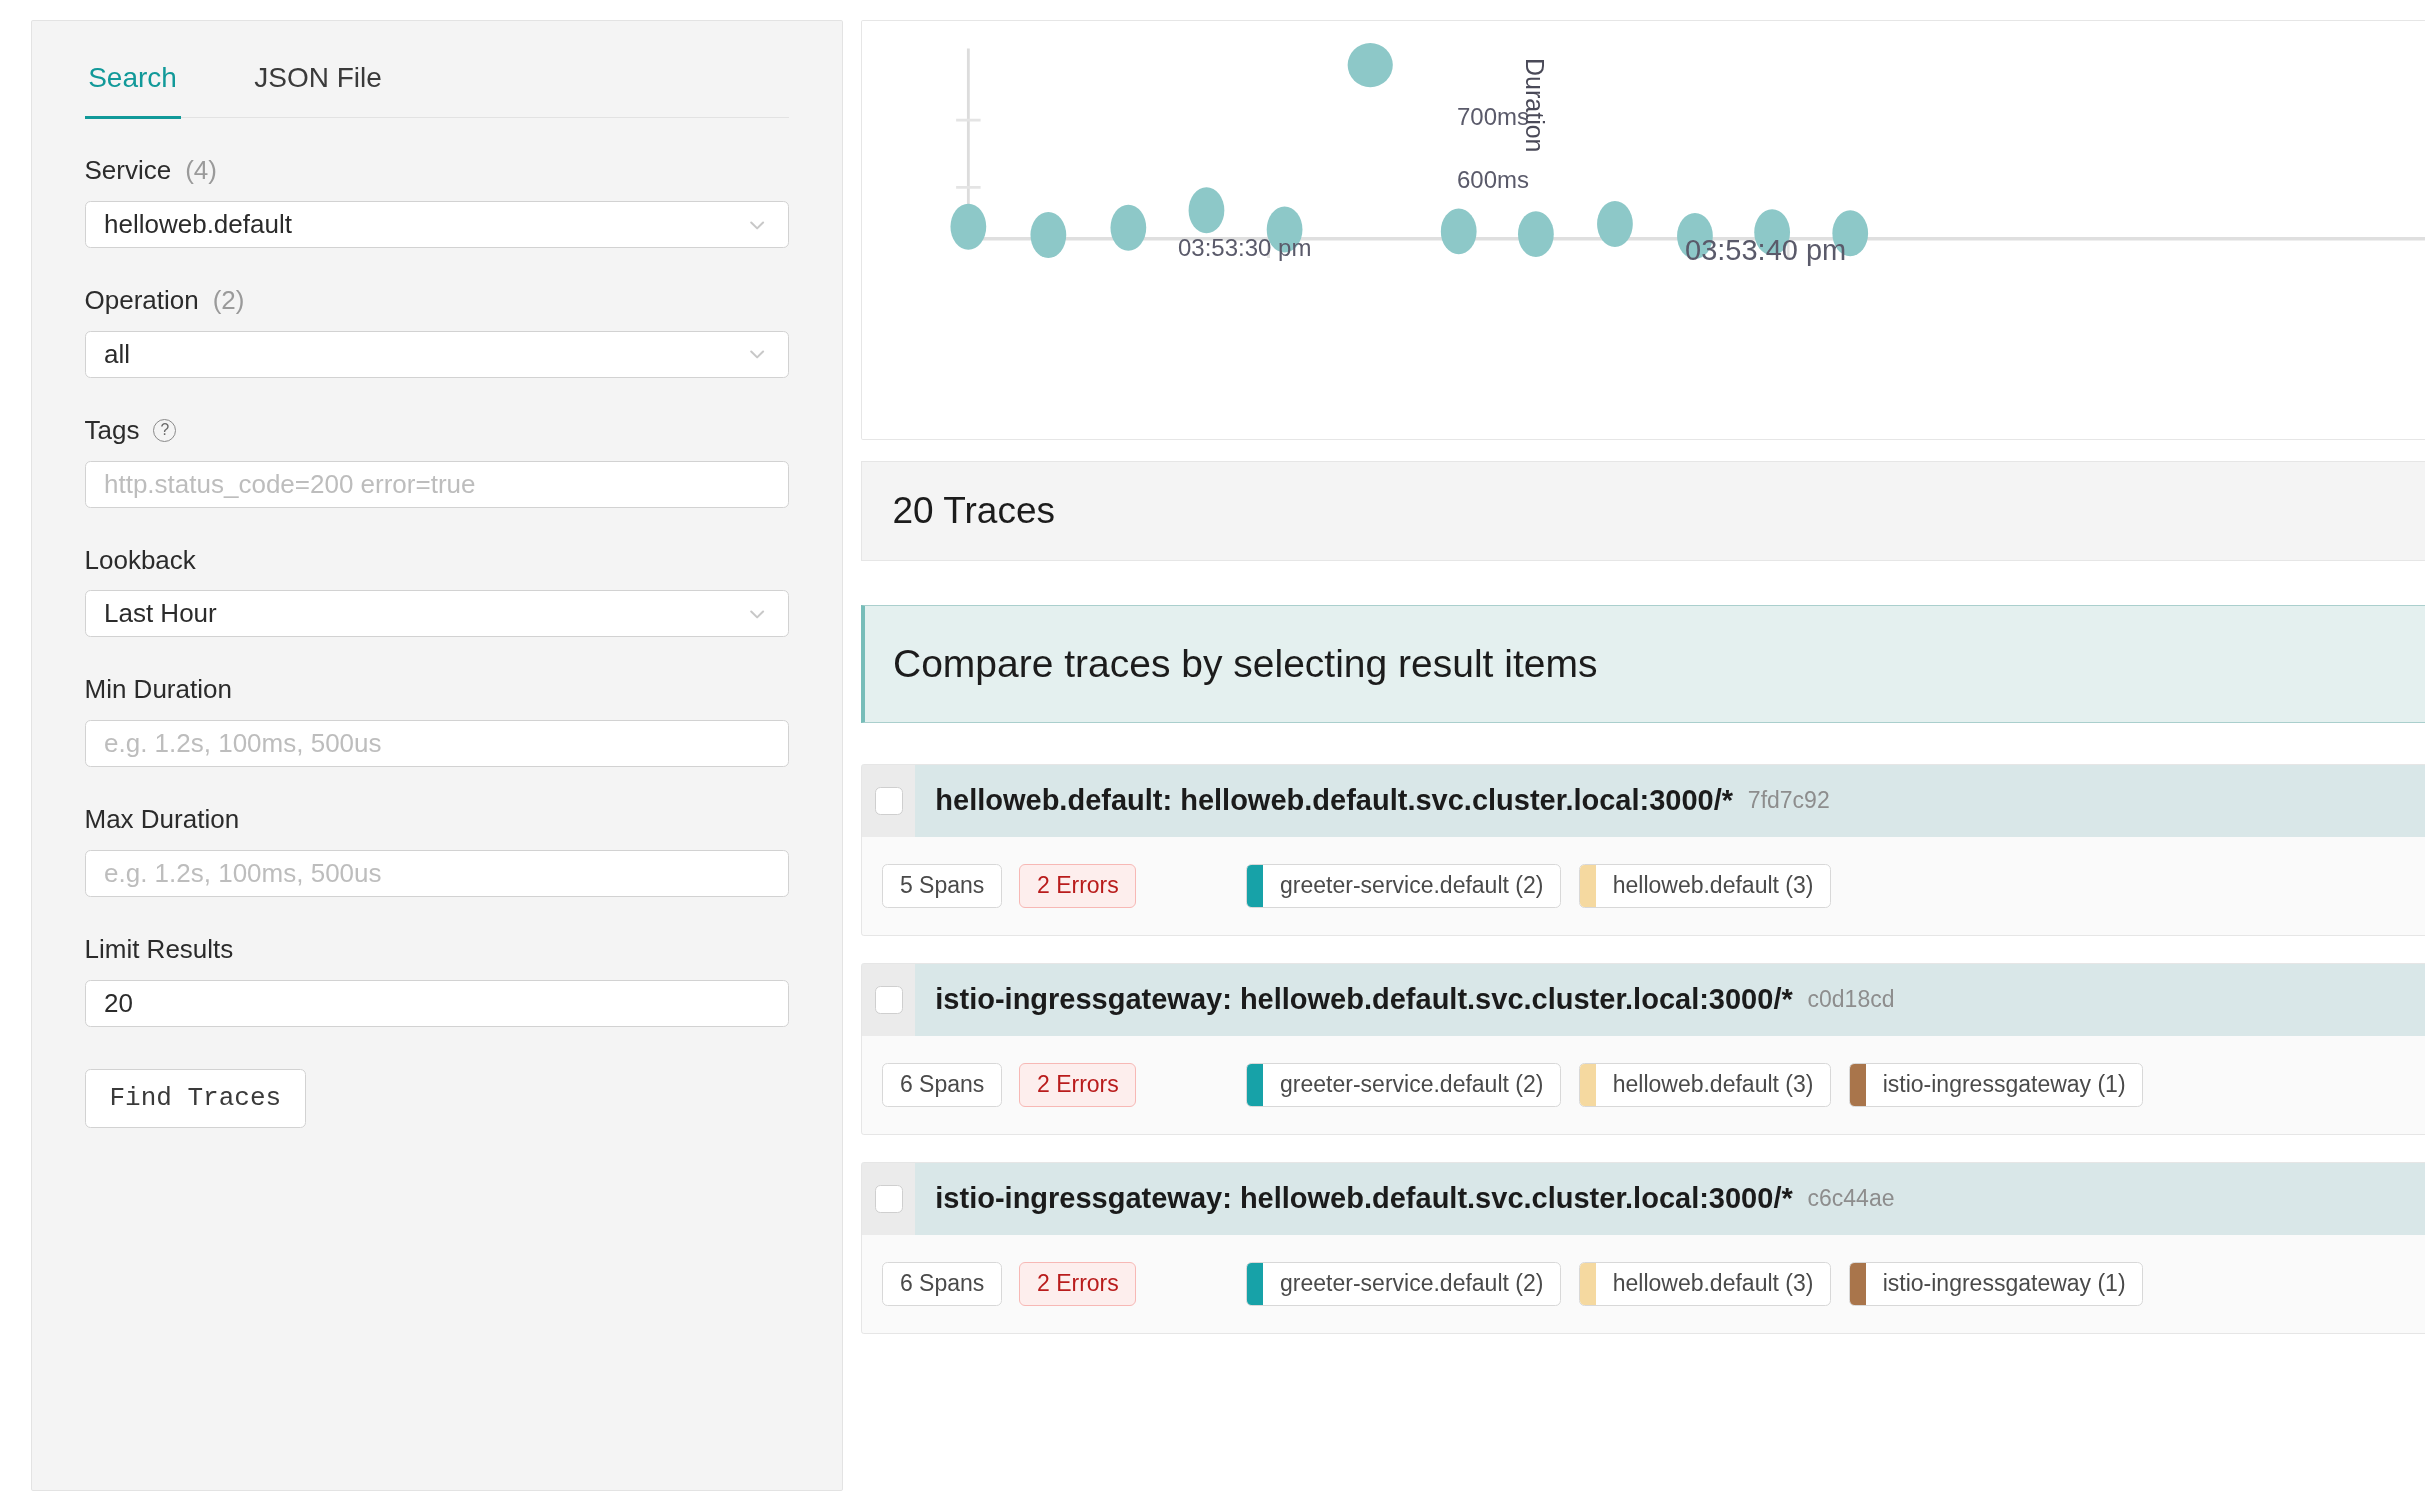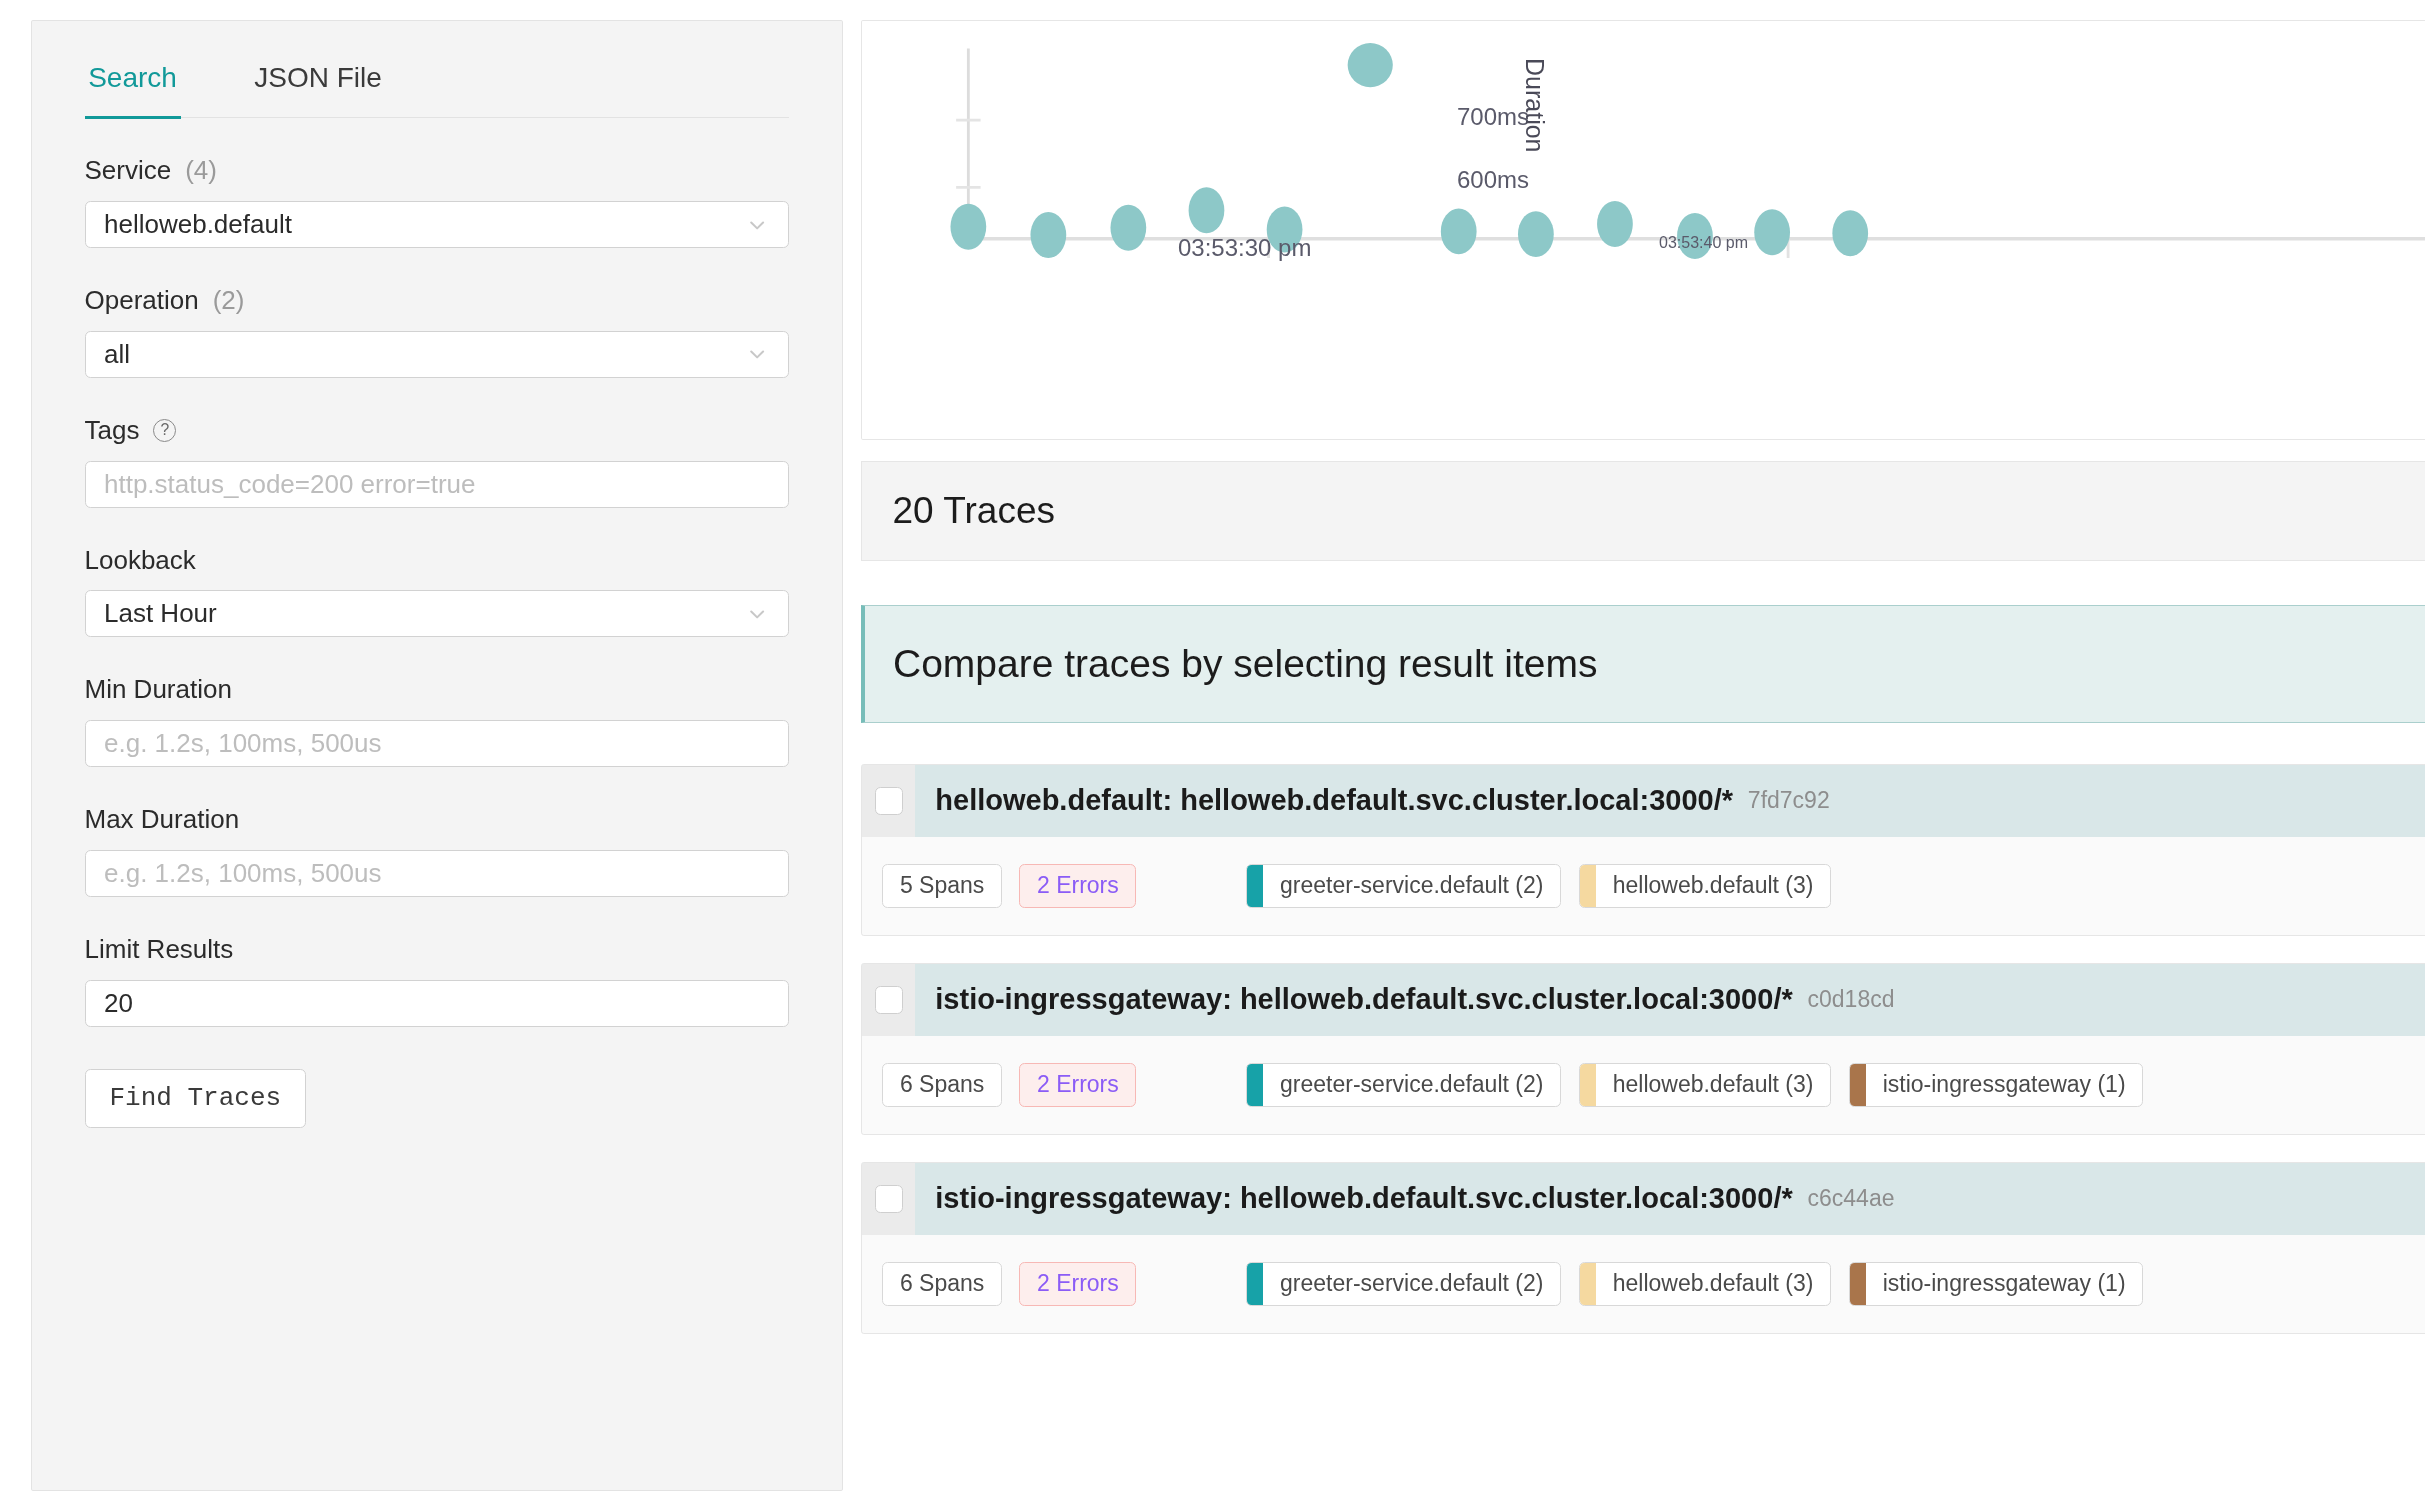--- a/index.html
+++ b/index.html
@@ -200,23 +200,24 @@
     align-items: center;
     padding: 0 16.6px;
     font-size: 23px;
     border: 0.9px solid #d8d8d8;
     border-radius: 5.5px;
     background: #fff;
     color: #4a4a4a;
     white-space: nowrap;
   }
   .pill.errors {
-    color: #8b5cf6;
+    color: #b91c1c;
     border-color: #f7b8b5;
     background: #fdeeed;
+    border-radius: 6px;
   }
   .svc-group { display: flex; align-items: center; gap: 17.5px; margin-left: 92px; }
   .svc-pill {
     height: 44px;
     display: inline-flex;
     align-items: center;
     border: 0.9px solid #d8d8d8;
     border-radius: 5.5px;
     background: #fff;
     overflow: hidden;
@@ -364,21 +365,21 @@
         <ellipse cx="885" cy="234" rx="19" ry="25" fill="#8dc8c8"></ellipse>
         <ellipse cx="967" cy="230" rx="19" ry="25" fill="#8dc8c8"></ellipse>
         <ellipse cx="1050" cy="231" rx="19" ry="25" fill="#8dc8c8"></ellipse>
       </svg>
 
       <div style="position:absolute;left:0;top:0;width:100%;height:100%;pointer-events:none;">
         <div style="position:absolute;left:595px;top:82px;font-size:24px;color:#5a5a6a;">700ms</div>
         <div style="position:absolute;left:595px;top:145px;font-size:24px;color:#5a5a6a;">600ms</div>
         <div style="position:absolute;left:658px;top:37px;font-size:25px;color:#4a4a58;writing-mode:vertical-rl;">Duration</div>
         <div style="position:absolute;left:316px;top:213px;font-size:24px;color:#5a5a6a;">03:53:30 pm</div>
-        <div style="position:absolute;left:797px;top:213px;font-size:16px;color:#5a5a6a;">03:53:40 pm</div>
+        <div style="position:absolute;left:823px;top:213px;font-size:29px;color:#5a5a6a;">03:53:40 pm</div>
       </div>
     </div>
 
     <div class="traces-header">
       <div class="traces-header-title">20 Traces</div>
     </div>
 
     <div class="compare-banner">
       <div class="compare-banner-text">Compare traces by selecting result items</div>
     </div>

